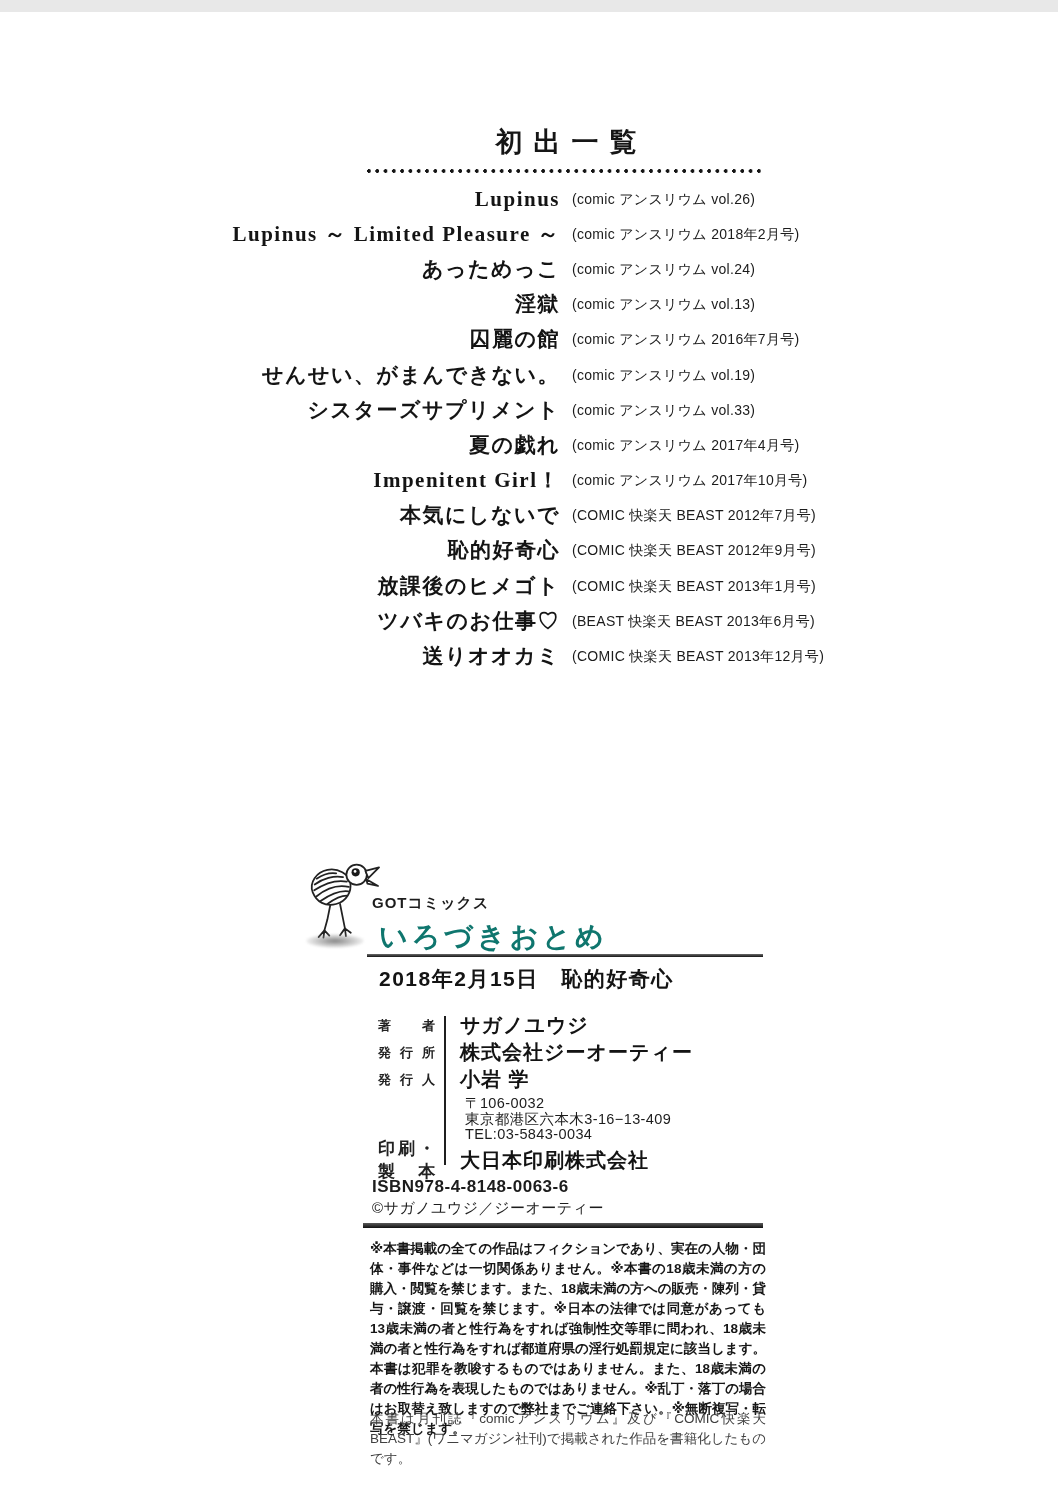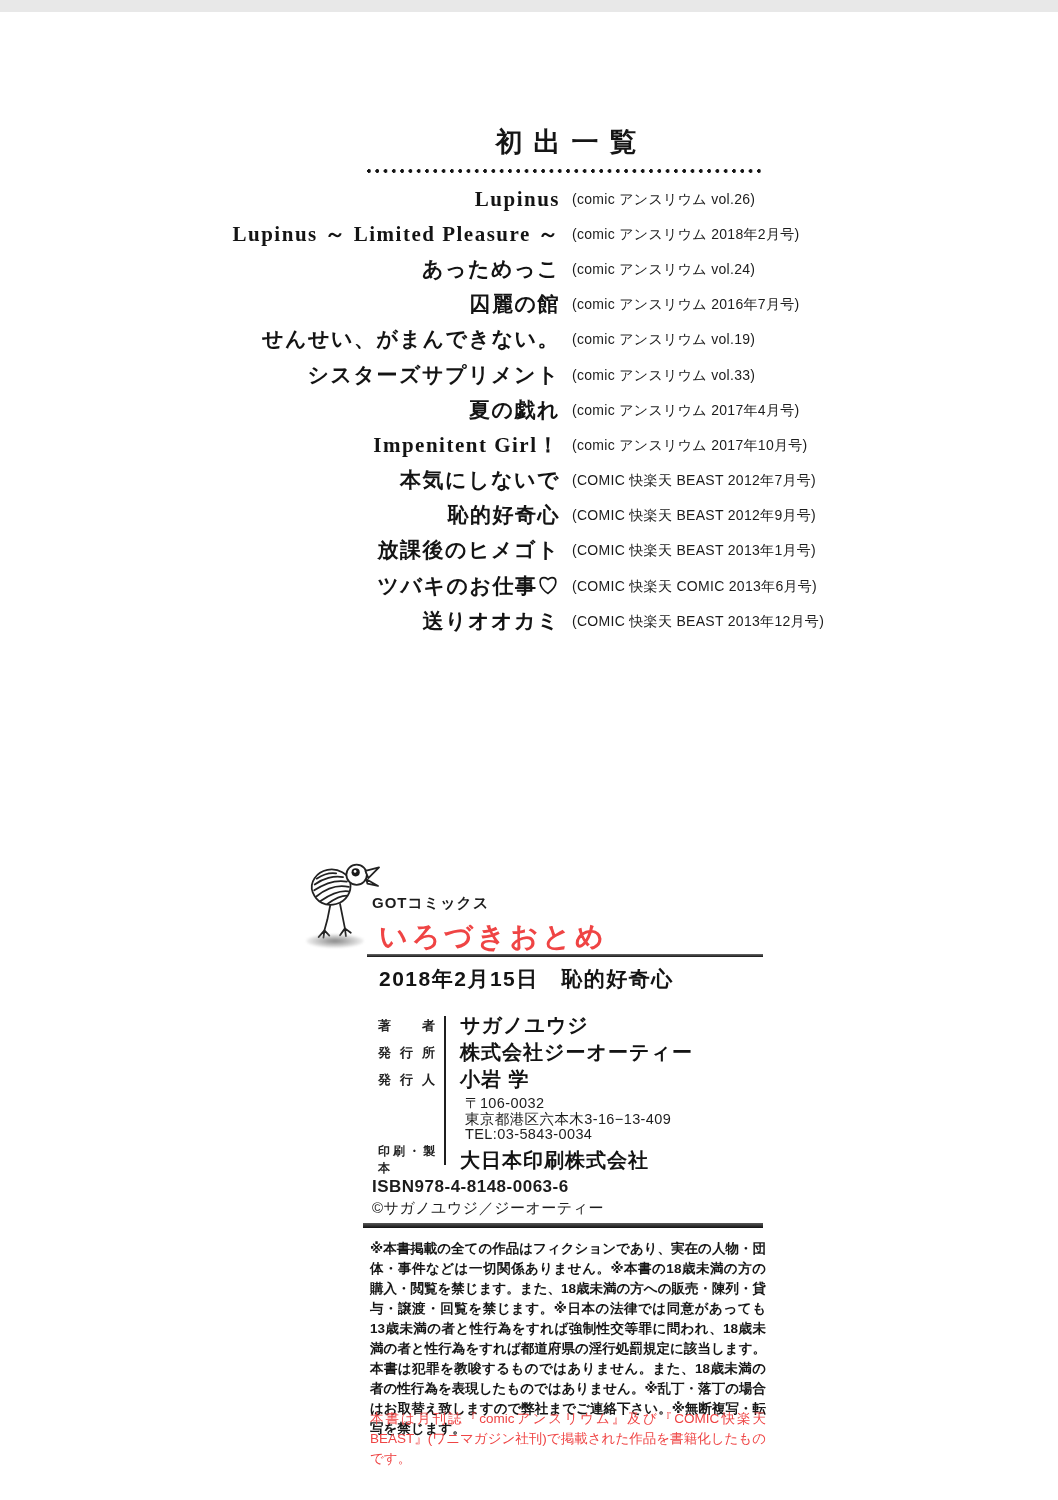--- a/index.html
+++ b/index.html
@@ -43,46 +43,46 @@
   }
 
   
   .bird-logo { position:absolute; left:303px; top:847px; }
   .bird-shadow {
     position:absolute; left:306px; top:922px; width:58px; height:14px;
     background:radial-gradient(ellipse at center, rgba(105,105,105,0.8) 0%, rgba(150,150,150,0.35) 55%, rgba(255,255,255,0) 78%);
     border-radius:50%; filter:blur(1.2px);
   }
   .series-label { position:absolute; left:372px; top:882px; font-size:15px; font-weight:600; letter-spacing:1px; }
-  .book-title { position:absolute; left:379px; top:906px; font-size:28px; font-weight:bold; letter-spacing:4px; color:#ef4444; }
+  .book-title { position:absolute; left:379px; top:906px; font-size:28px; font-weight:bold; letter-spacing:4px; color:#0f766e; }
   .title-rule { position:absolute; left:367px; top:942px; width:396px; height:3px; background:linear-gradient(#6a6a6a,#151515); }
   .edition { position:absolute; left:379px; top:953px; font-size:21px; font-weight:600; letter-spacing:1.5px; color:#141414; }
 
   .credits { position:absolute; left:378px; top:1000px; width:390px; }
   .credits-vline { position:absolute; left:66px; top:4px; height:149px; width:2px; background:#1f1f1f; }
   .credit-row { display:flex; align-items:center; height:27px; }
   .credit-label {
     width:57px; font-size:13px; font-weight:600; color:#222;
     text-align:justify; text-align-last:justify;
   }
-  .credit-label.small { font-size:12px; letter-spacing:-0.2px; text-align-last:justify; }
+  .credit-label.small { font-size:17px; letter-spacing:-0.2px; text-align-last:justify; }
   .credit-value { padding-left:25px; font-size:20px; font-weight:600; letter-spacing:1px; color:#131313; white-space:nowrap; }
   .address-block { padding-left:87px; margin:3px 0 4px; font-size:14.5px; font-weight:400; line-height:15.5px; letter-spacing:0.4px; }
 
   .isbn { position:absolute; left:372px; top:1165px; font-size:17px; font-weight:600; letter-spacing:0.5px; }
   .copyright { position:absolute; left:372px; top:1187px; font-size:15px; font-weight:500; letter-spacing:0.5px; }
   .thick-rule { position:absolute; left:363px; top:1211px; width:400px; height:5px; background:linear-gradient(#5a5a5a,#101010); }
 
   .disclaimer {
     position:absolute; left:370px; top:1227px; width:396px;
     font-size:13.5px; font-weight:700; line-height:20px; text-align:justify; color:#161616;
   }
   .reprint-note {
     position:absolute; left:370px; top:1397px; width:396px;
-    font-size:13.5px; font-weight:500; line-height:20px; text-align:justify; color:#ef4444;
+    font-size:13.5px; font-weight:500; line-height:20px; text-align:justify; color:#404040;
   }
   svg .ink { stroke:#222; stroke-width:1.8; fill:none; stroke-linecap:round; stroke-linejoin:round; }
   svg .ink-fill { stroke:#222; stroke-width:1.8; fill:#fff; stroke-linejoin:round; }
 </style>
 </head>
 <body>
 
 <div class="page">
 
   <div class="publist-head">
@@ -97,20 +97,24 @@
       </div>
       <div class="pub-row">
         <span class="pub-row-title">Lupinus ～ Limited Pleasure ～</span>
         <span class="pub-row-src">(comic アンスリウム 2018年2月号)</span>
       </div>
       <div class="pub-row">
         <span class="pub-row-title">あっためっこ</span>
         <span class="pub-row-src">(comic アンスリウム vol.24)</span>
       </div>
       <div class="pub-row">
+        <span class="pub-row-title">淫獄</span>
+        <span class="pub-row-src">(comic アンスリウム vol.13)</span>
+      </div>
+      <div class="pub-row">
         <span class="pub-row-title">囚麗の館</span>
         <span class="pub-row-src">(comic アンスリウム 2016年7月号)</span>
       </div>
       <div class="pub-row">
         <span class="pub-row-title">せんせい、がまんできない。</span>
         <span class="pub-row-src">(comic アンスリウム vol.19)</span>
       </div>
       <div class="pub-row">
         <span class="pub-row-title">シスターズサプリメント</span>
         <span class="pub-row-src">(comic アンスリウム vol.33)</span>
@@ -130,21 +134,21 @@
       <div class="pub-row">
         <span class="pub-row-title">恥的好奇心</span>
         <span class="pub-row-src">(COMIC 快楽天 BEAST 2012年9月号)</span>
       </div>
       <div class="pub-row">
         <span class="pub-row-title">放課後のヒメゴト</span>
         <span class="pub-row-src">(COMIC 快楽天 BEAST 2013年1月号)</span>
       </div>
       <div class="pub-row">
         <span class="pub-row-title">ツバキのお仕事♡</span>
-        <span class="pub-row-src">(COMIC 快楽天 COMIC 2013年6月号)</span>
+        <span class="pub-row-src">(BEAST 快楽天 BEAST 2013年6月号)</span>
       </div>
       <div class="pub-row">
         <span class="pub-row-title">送りオオカミ</span>
         <span class="pub-row-src">(COMIC 快楽天 BEAST 2013年12月号)</span>
       </div>
   </div>
 
   <div class="bird-logo">
     <svg width="78" height="90" viewBox="0 0 80 92" aria-hidden="true">
       <path class="ink-fill" d="M10,34 C6,24 14,13 25,11 C36,9 47,15 48.5,24 C50,33 45,43 34,46 C23,49 14,44 10,34 Z"></path>

